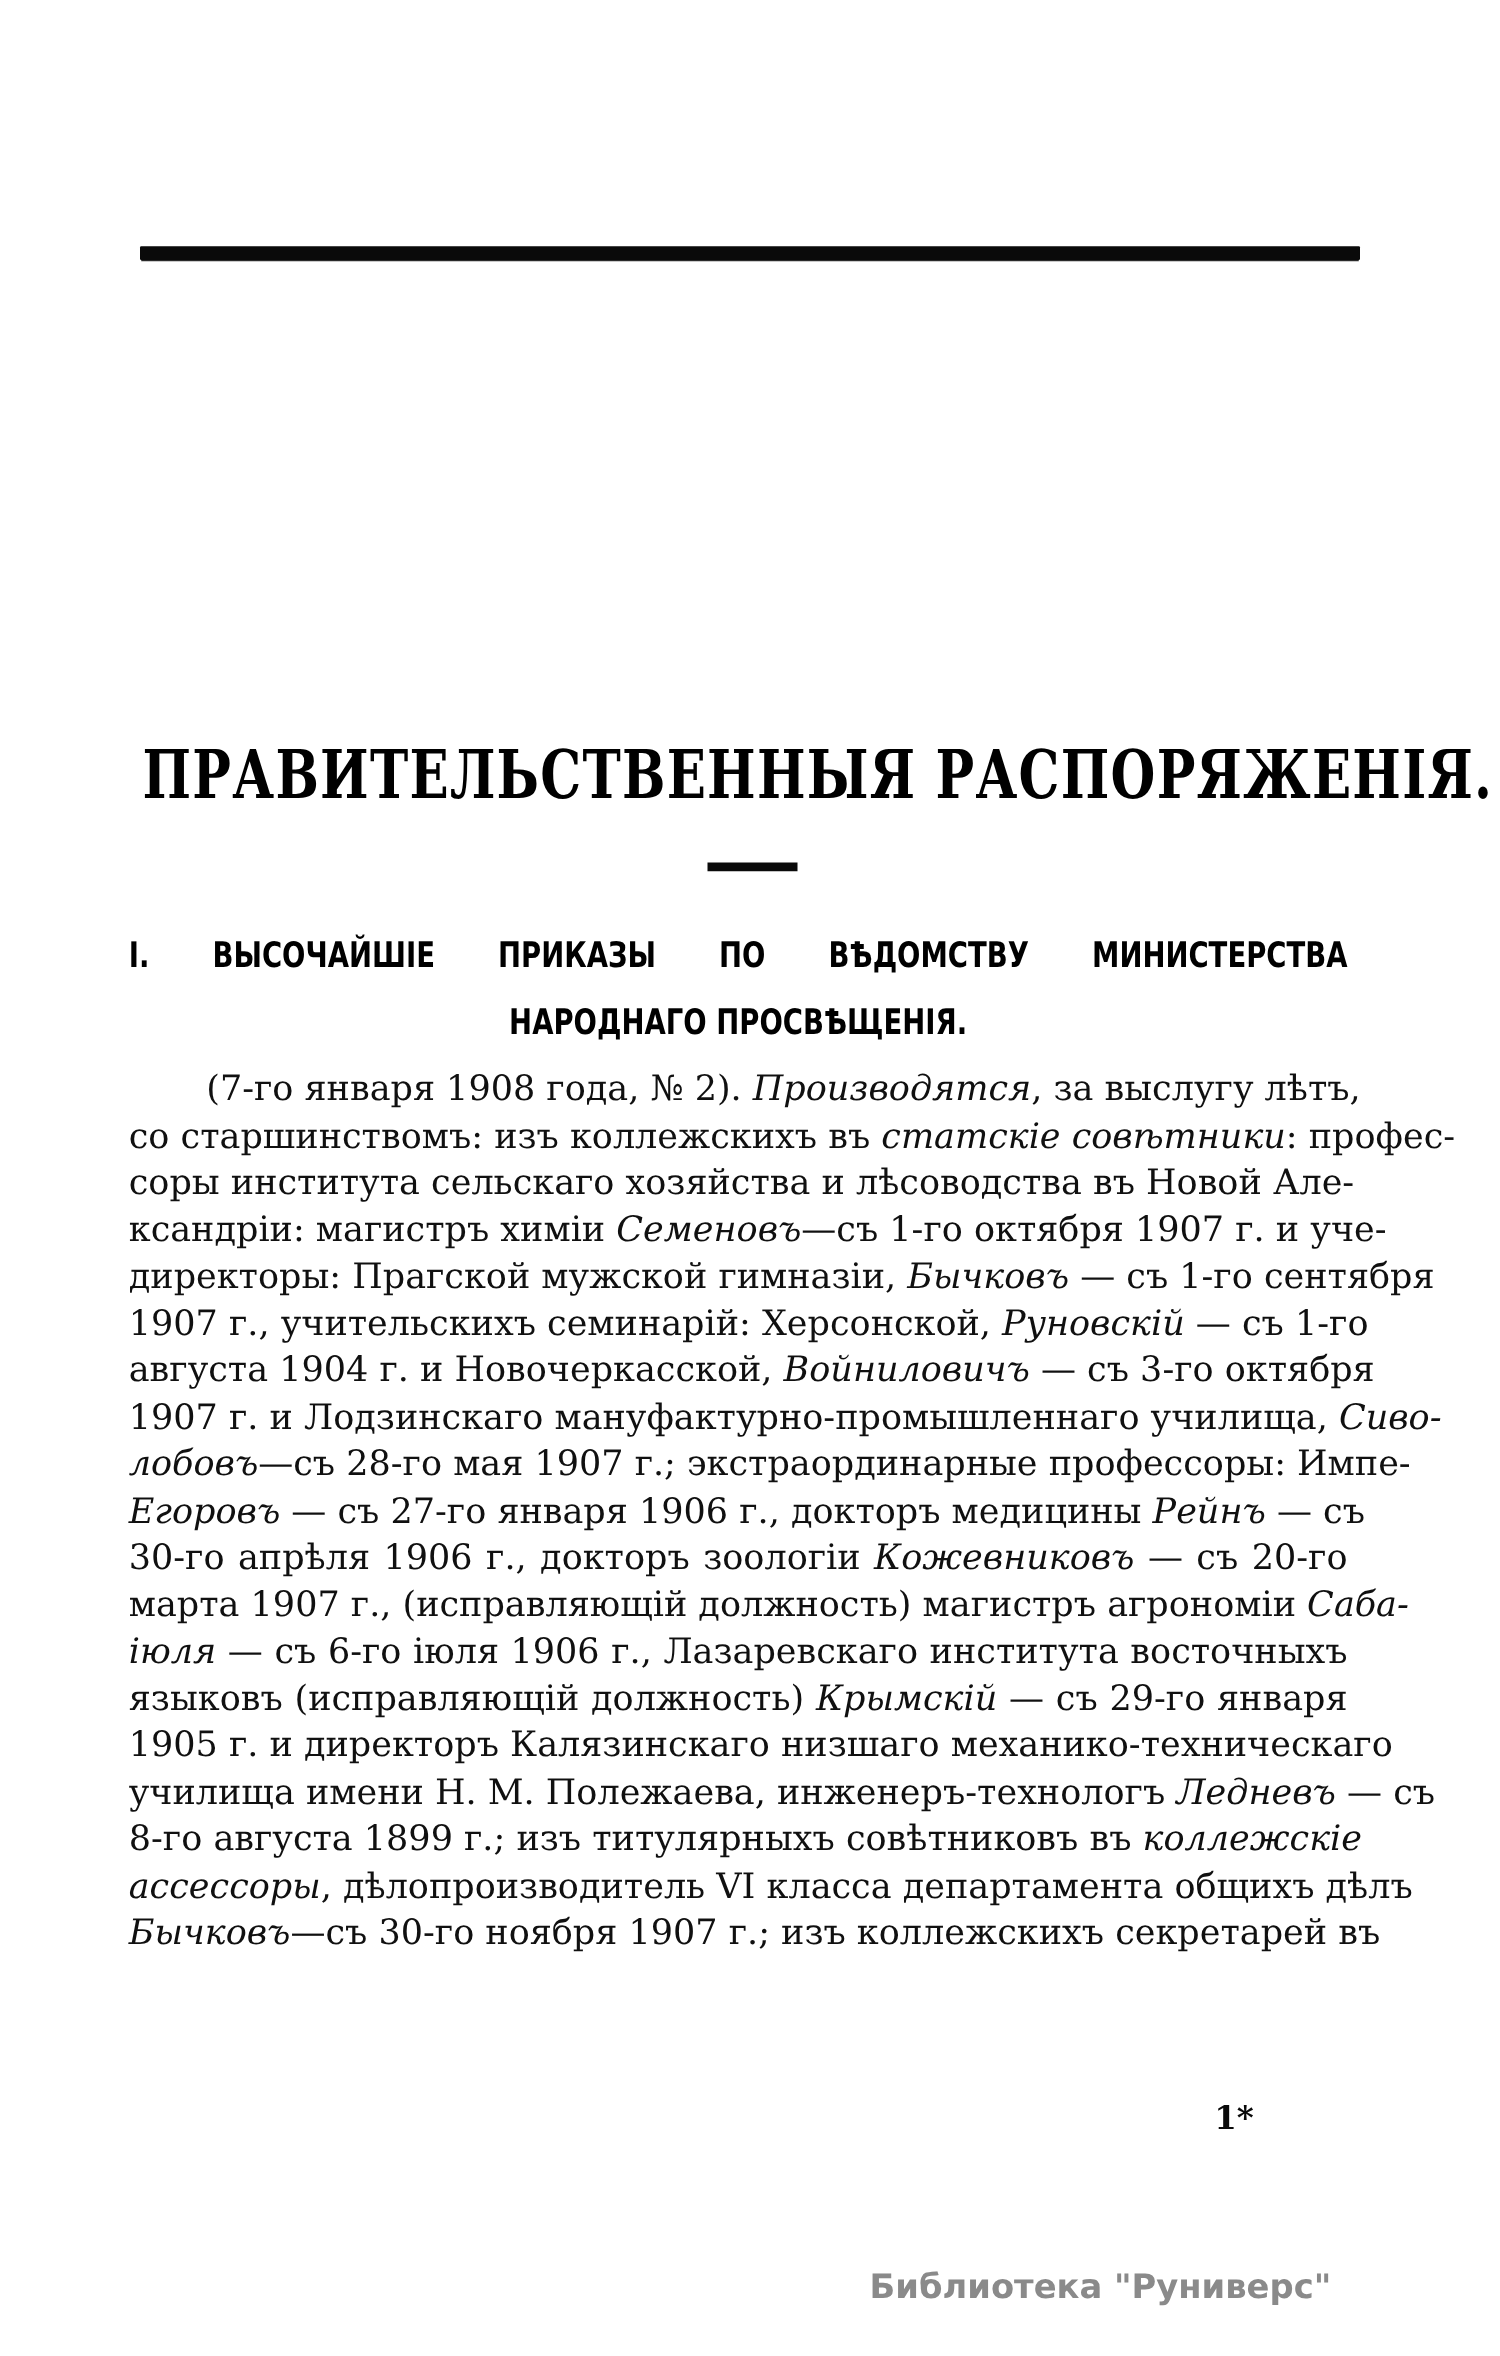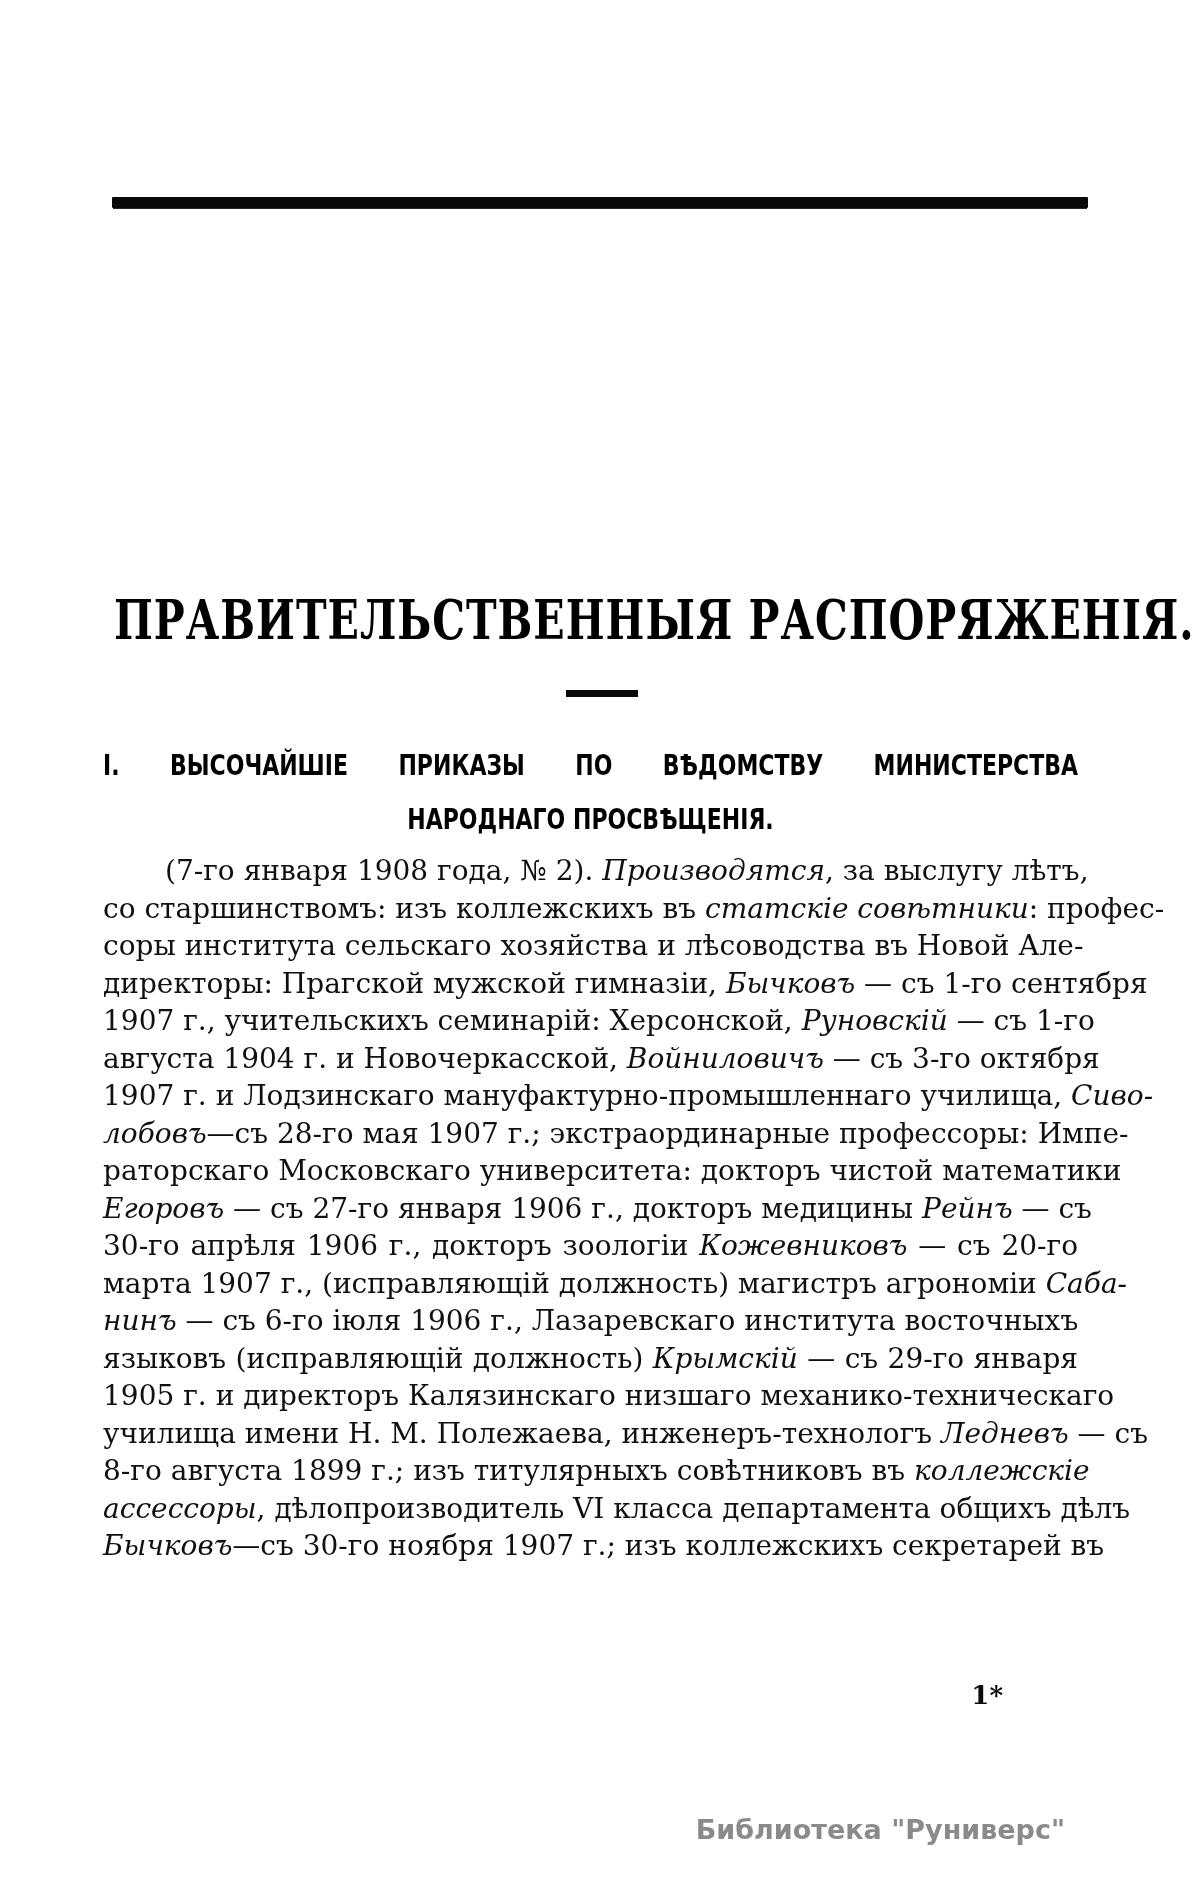--- a/index.html
+++ b/index.html
@@ -136,30 +136,30 @@
 
   <div class="subheading">
     <div class="sh-line1">I. ВЫСОЧАЙШІЕ ПРИКАЗЫ ПО ВѢДОМСТВУ МИНИСТЕРСТВА</div>
     <div class="sh-line2">НАРОДНАГО ПРОСВѢЩЕНІЯ.</div>
   </div>
 
   <div class="body-text">
       <div class="line"><span>(7-го января 1908 года, № 2). </span><span class="it">Производятся</span><span>, за выслугу лѣтъ,</span></div>
       <div class="line"><span>со старшинствомъ: изъ коллежскихъ въ </span><span class="it">статскіе совѣтники</span><span>: профес-</span></div>
       <div class="line"><span>соры института сельскаго хозяйства и лѣсоводства въ Новой Але-</span></div>
+      <div class="line"><span>ксандріи: магистръ химіи </span><span class="it">Семеновъ</span><span>—съ 1-го октября 1907 г. и уче-</span></div>
       <div class="line"><span>директоры: Прагской мужской гимназіи, </span><span class="it">Бычковъ</span><span> — съ 1-го сентября</span></div>
       <div class="line"><span>1907 г., учительскихъ семинарій: Херсонской, </span><span class="it">Руновскій</span><span> — съ 1-го</span></div>
       <div class="line"><span>августа 1904 г. и Новочеркасской, </span><span class="it">Войниловичъ</span><span> — съ 3-го октября</span></div>
       <div class="line"><span>1907 г. и Лодзинскаго мануфактурно-промышленнаго училища, </span><span class="it">Сиво-</span></div>
       <div class="line"><span class="it">лобовъ</span><span>—съ 28-го мая 1907 г.; экстраординарные профессоры: Импе-</span></div>
-      <div class="line"><span>раторскаго Московскаго университета: докторъ чистой математики</span></div>
       <div class="line"><span class="it">Егоровъ</span><span> — съ 27-го января 1906 г., докторъ медицины </span><span class="it">Рейнъ</span><span> — съ</span></div>
       <div class="line"><span>30-го апрѣля 1906 г., докторъ зоологіи </span><span class="it">Кожевниковъ</span><span> — съ 20-го</span></div>
       <div class="line"><span>марта 1907 г., (исправляющій должность) магистръ агрономіи </span><span class="it">Саба-</span></div>
-      <div class="line"><span class="it">нинъ</span><span> — съ 6-го іюля 1906 г., Лазаревскаго института восточныхъ</span></div>
+      <div class="line"><span class="it">іюля</span><span> — съ 6-го іюля 1906 г., Лазаревскаго института восточныхъ</span></div>
       <div class="line"><span>языковъ (исправляющій должность) </span><span class="it">Крымскій</span><span> — съ 29-го января</span></div>
       <div class="line"><span>1905 г. и директоръ Калязинскаго низшаго механико-техническаго</span></div>
       <div class="line"><span>училища имени Н. М. Полежаева, инженеръ-технологъ </span><span class="it">Ледневъ</span><span> — съ</span></div>
       <div class="line"><span>8-го августа 1899 г.; изъ титулярныхъ совѣтниковъ въ </span><span class="it">коллежскіе</span></div>
       <div class="line"><span class="it">ассессоры</span><span>, дѣлопроизводитель VI класса департамента общихъ дѣлъ</span></div>
       <div class="line"><span class="it">Бычковъ</span><span>—съ 30-го ноября 1907 г.; изъ коллежскихъ секретарей въ</span></div>
     </div>
 
   <div class="sig-mark">1*</div>
 

